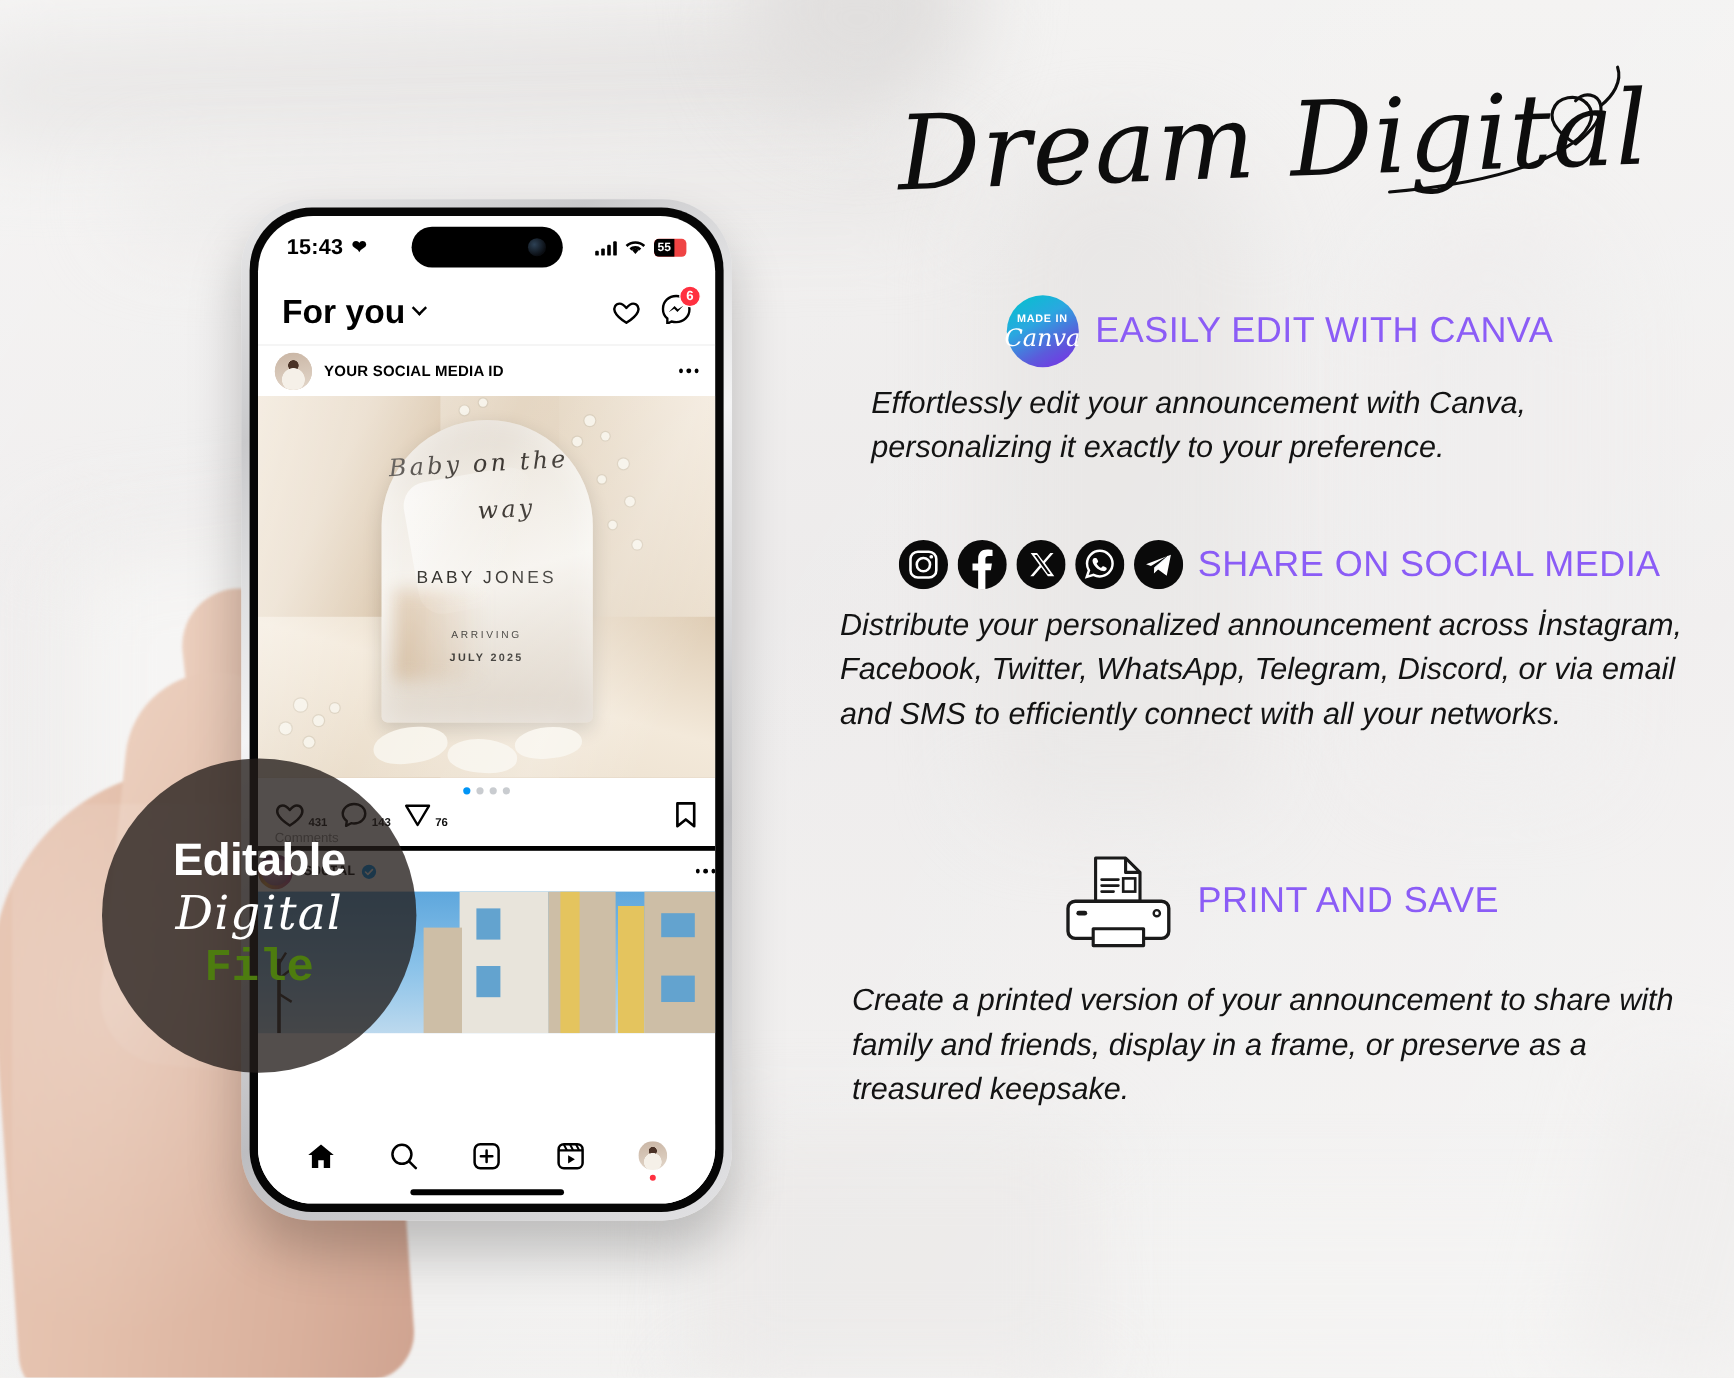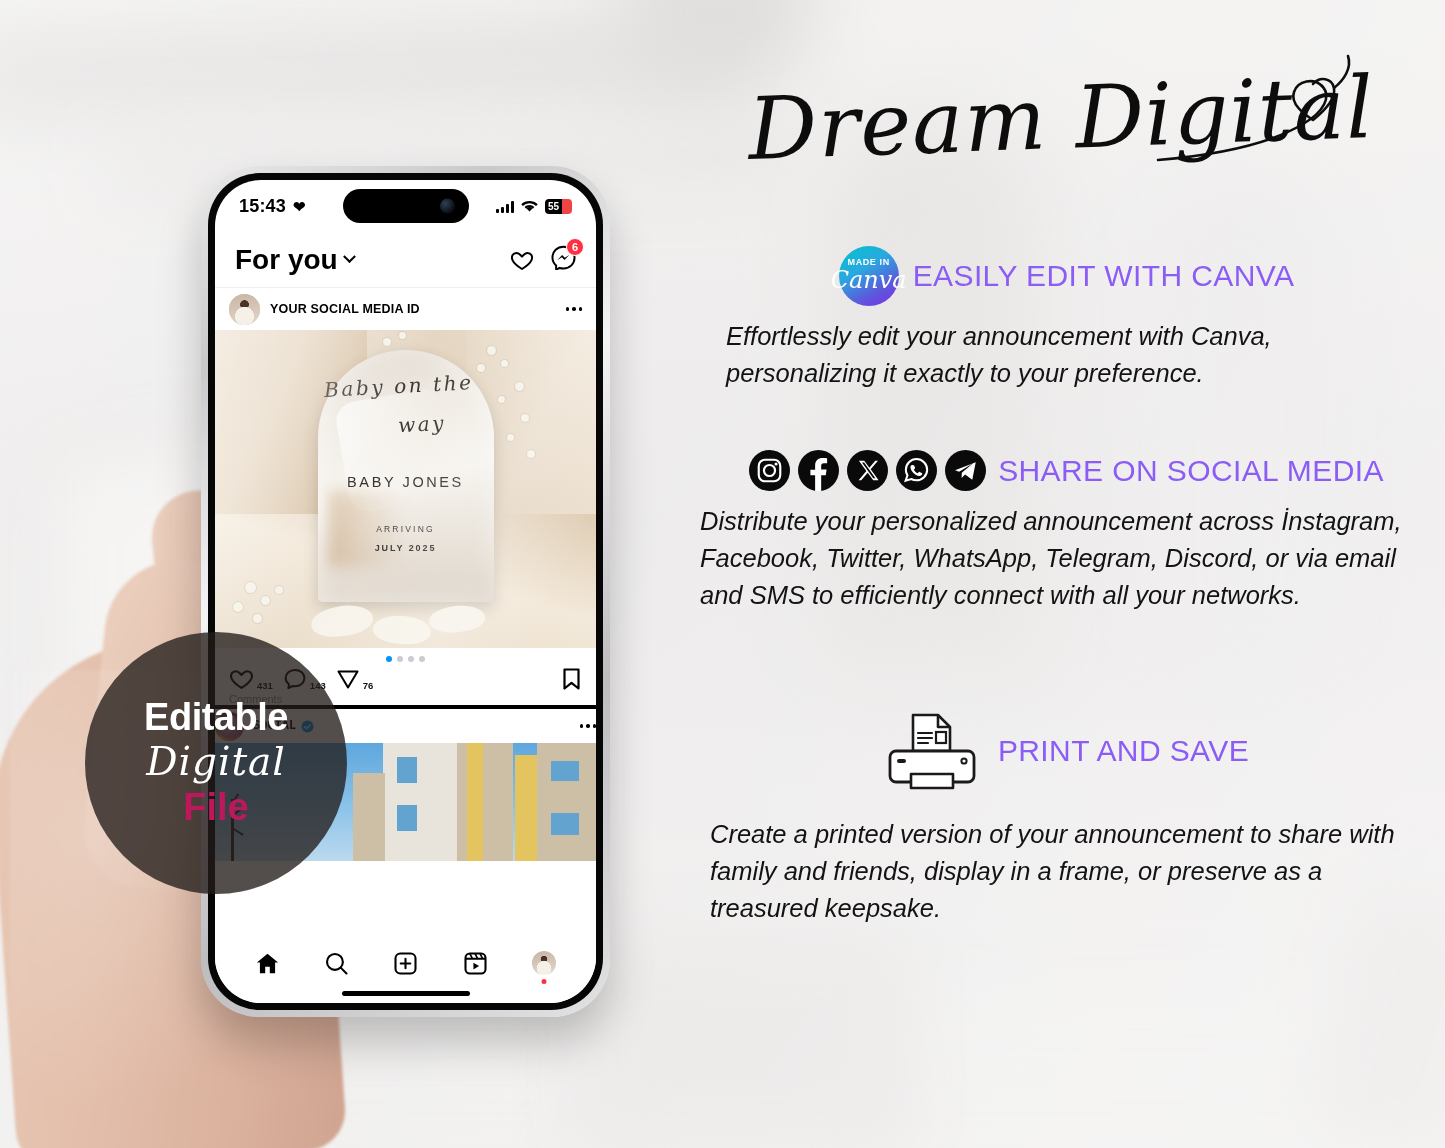--- a/index.html
+++ b/index.html
@@ -207,42 +207,42 @@
              width:128px; height:5px; background:#000; border-radius:3px; }
 
   
   .badge-circle { position:absolute; left:85px; top:632px; width:262px; height:262px;
                   border-radius:50%; background:rgba(35,28,25,.78);
                   display:flex; flex-direction:column; align-items:center;
                   justify-content:center; gap:2px; }
   .bc-1 { color:#fff; font-size:38px; font-weight:700; letter-spacing:-.5px; line-height:1; }
   .bc-2 { color:#fff; font-family:"DejaVu Serif", serif; font-style:italic;
           font-size:39px; line-height:1.25; letter-spacing:1px; }
-  .bc-3 { color:#be185d; font-size:38px; font-weight:700; line-height:1.05; }
+  .bc-3 { color:#4d7c0f; font-size:38px; font-weight:700; line-height:1.05;font-family:Liberation Mono, monospace; }
 
   
   .right { position:absolute; left:688px; top:0; width:757px; height:1148px; }
   .logo { position:absolute; left:40px; top:42px; width:700px; height:150px; }
   .logo-txt { position:absolute; left:20px; top:26px; font-family:"DejaVu Serif", serif;
               font-style:italic; font-size:86px; color:#0d0d0d; letter-spacing:1px;
               transform:rotate(-2deg); white-space:nowrap; }
 
   .feature { position:absolute; left:0; width:757px; }
   .f-head { display:flex; align-items:center; justify-content:center; gap:14px; }
   .f-title { font-size:30px; font-weight:400; color:#8b5cf6; letter-spacing:.4px;
              white-space:nowrap; }
   .f-body { margin-top:12px; text-align:left; font-style:italic; font-size:25.5px;
             line-height:1.45; color:#131313; padding:0 14px; }
 
   .canva { width:60px; height:60px; border-radius:50%; flex:none;
            background:linear-gradient(150deg,#00c4cc 0%,#2aa8e0 38%,#5b5bdb 70%,#7d2ae8 100%);
            display:flex; flex-direction:column; align-items:center; justify-content:center; }
   .canva-a { color:#fff; font-size:9px; font-weight:700; letter-spacing:.6px; line-height:1; }
   .canva-b { color:#fff; font-family:"DejaVu Serif", serif; font-style:italic;
-             font-size:24px; line-height:1.05; margin-top:1px; }
+             font-size:20px; line-height:1.05; margin-top:1px; }
 
   .soc-row { display:flex; align-items:center; gap:8px; }
   .soc { width:41px; height:41px; }
 
   .printer { width:96px; height:78px; flex:none; }
 </style>
 </head>
 <body>
 
 <div class="bg">

